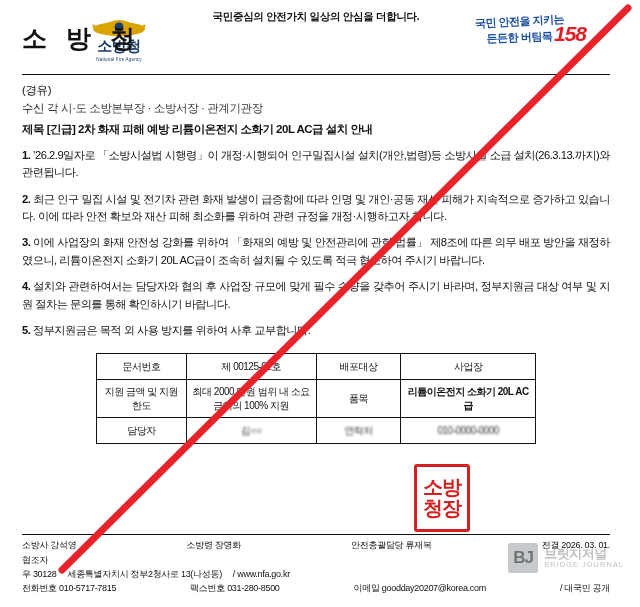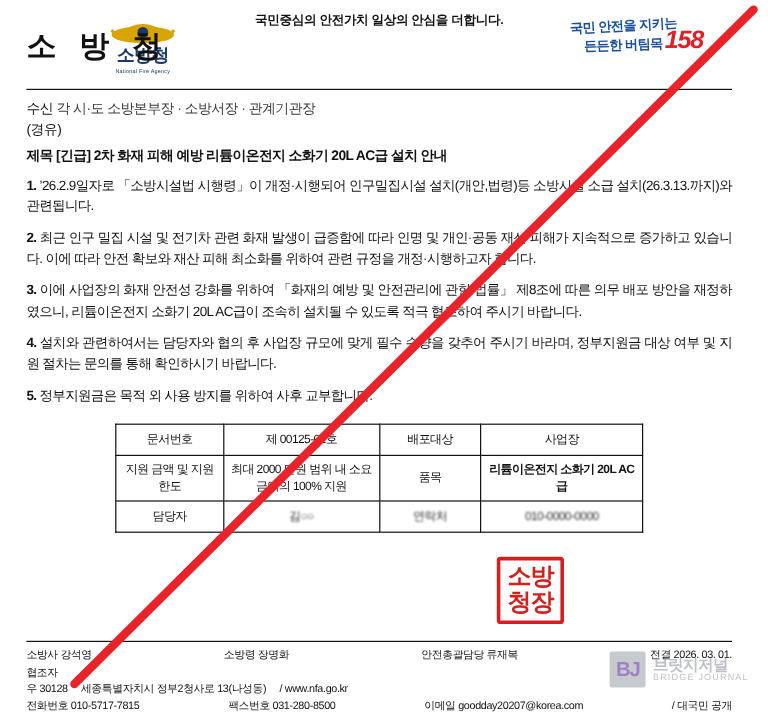--- a/index.html
+++ b/index.html
@@ -178,21 +178,21 @@
     font-size: 19px;
     font-weight: bold;
     letter-spacing: 3px;
     color: #111;
   }
   .seal {
     position: absolute;
     left: 392px;
     top: 4px;
     width: 56px;
-    height: 56px;
+    height: 68px;
     border: 3px solid #d3201f;
     border-radius: 3px;
     color: #d3201f;
     font-size: 20px;
     font-weight: bold;
     line-height: 1.05;
     display: flex;
     align-items: center;
     justify-content: center;
     letter-spacing: -1px;
@@ -226,21 +226,21 @@
     bottom: 34px;
     display: flex;
     align-items: center;
     gap: 6px;
     opacity: 0.55;
   }
   .wm-logo {
     width: 30px;
     height: 30px;
     background: #9aa0a6;
-    color: #4c1d95;
+    color: #000000;
     font-size: 17px;
     font-weight: bold;
     display: flex;
     align-items: center;
     justify-content: center;
     border-radius: 2px;
     letter-spacing: -1px;
   }
   .wm-text { line-height: 1.1; color: #8a8f94; }
   .wm-ko { font-size: 13px; font-weight: bold; letter-spacing: -0.5px; }
@@ -279,25 +279,25 @@
     <div class="slogan">
       <div class="slogan-l1">국민 안전을 지키는</div>
       <div class="slogan-l2">든든한 버팀목</div>
       <div class="slogan-119">158</div>
     </div>
   </div>
 
   <div class="rule-top"></div>
 
   <div>
+    <div class="addr-line">(경유)</div>
     <div class="addr-line">
       <span>수신</span>
       <span class="blur">각 시·도 소방본부장 · 소방서장 · 관계기관장</span>
     </div>
-    <div class="addr-line">(경유)</div>
     <div class="doc-subject">
       <span>제목</span>
       <span>[긴급] 2차 화재 피해 예방 리튬이온전지 소화기 20L AC급 설치 안내</span>
     </div>
   </div>
 
   <div>
     <div class="para">
       <b>1.</b>
       <span>’26.2.9일자로 「소방시설법 시행령」이 개정·시행되어 인구밀집시설 설치(개안,법령)등 소방시설 소급 설치(26.3.13.까지)와 관련됩니다.</span>

